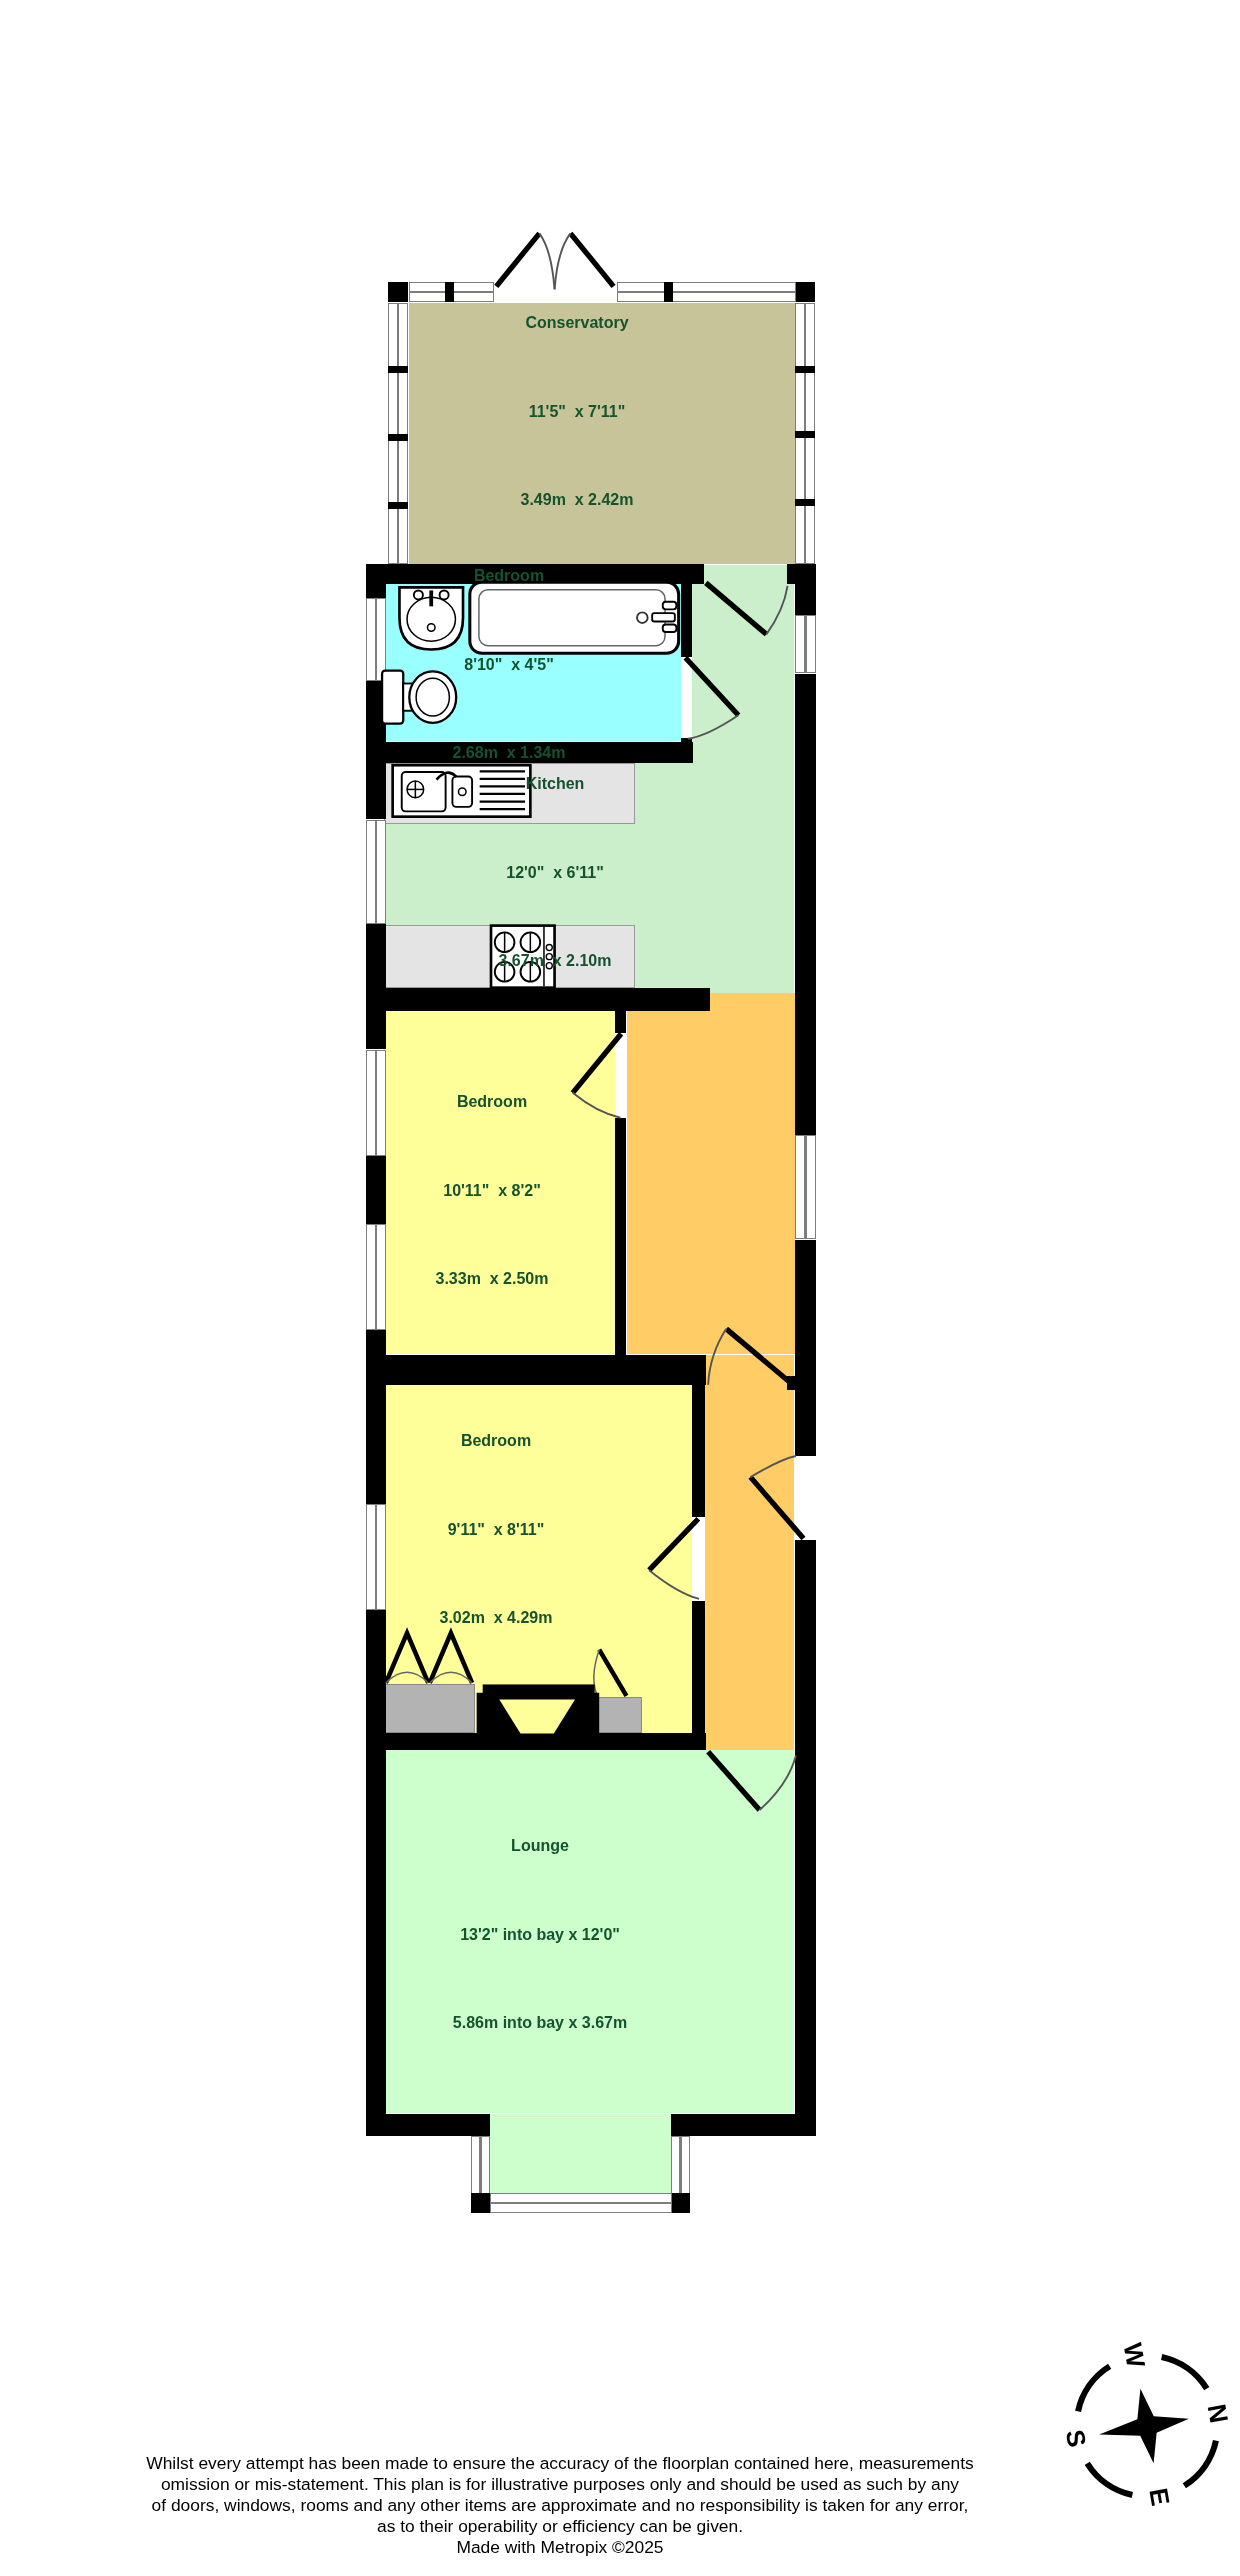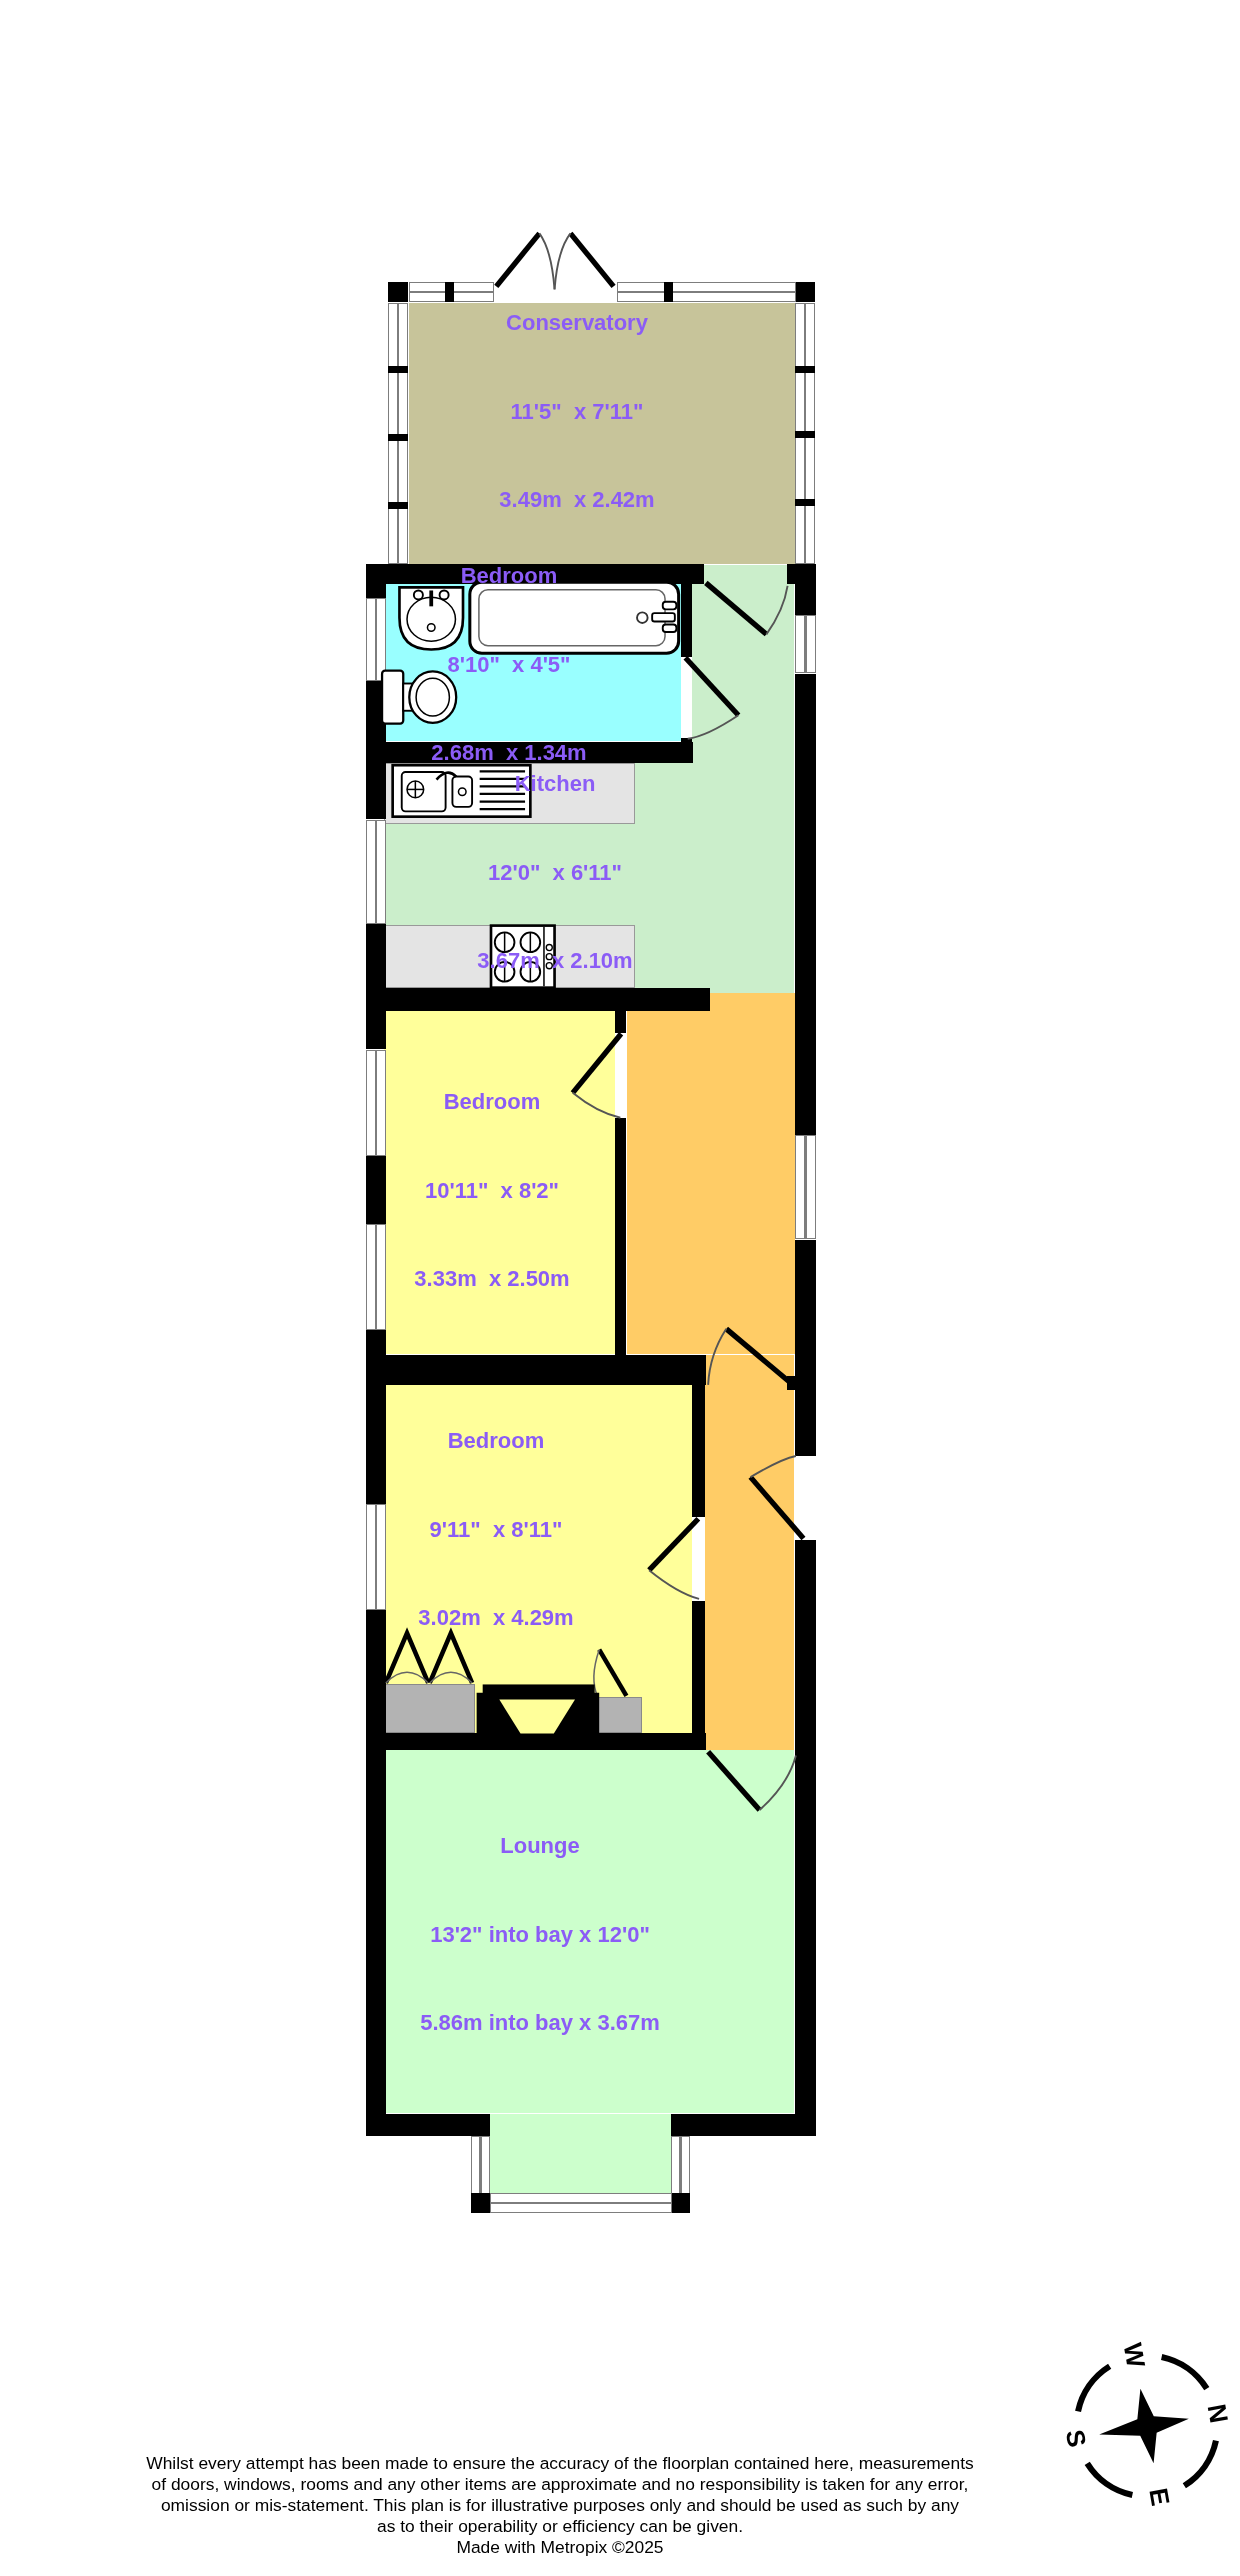--- a/index.html
+++ b/index.html
@@ -10,21 +10,21 @@
   .f-kitchen{background:var(--c-kitchen,#cbeecb);}
   .f-lounge{background:var(--c-lounge,#ccffcc);}
   .f-bed{background:var(--c-bedroom,#ffff9a);}
   .f-hall{background:var(--c-hallway,#ffcc66);}
   .f-closet{background:var(--c-closet,#b3b3b3);border:0.8px solid #8a8a8a;box-sizing:border-box;}
   .f-counter{background:var(--c-counter,#e4e4e4);border:0.8px solid #999;box-sizing:border-box;}
   .wall{position:absolute;background:var(--c-wall,#000);}
   .win{position:absolute;box-sizing:border-box;border:1.5px solid #7d7d7d;background:#fff;}
   .win-v{background:linear-gradient(to right,#fff 0,#fff 44%,#7d7d7d 44%,#7d7d7d 56%,#fff 56%,#fff 100%);}
   .win-h{background:linear-gradient(to bottom,#fff 0,#fff 44%,#7d7d7d 44%,#7d7d7d 56%,#fff 56%,#fff 100%);}
-  .room-label{position:absolute;transform:translate(-50%,-50%);text-align:center;color:#8b5cf6;font-weight:bold;font-size:22px;line-height:29.5px;white-space:pre;}
+  .room-label{position:absolute;transform:translate(-50%,-50%);text-align:center;color:#14532d;font-weight:bold;font-size:16px;line-height:29.5px;white-space:pre;}
   #overlay{position:absolute;left:0;top:0;width:1240px;height:2576px;pointer-events:none;}
   .footer{position:absolute;left:53px;top:2453px;width:1014px;text-align:center;font-size:17.4px;line-height:21px;color:#000;}
   .compass{position:absolute;left:1056px;top:2335px;width:182px;height:182px;}
 </style>
 </head>
 <body>
 
 <div id="plan">
 
   <div class="floor f-cons" style="left:409px;top:303px;width:387px;height:261px;"></div>
@@ -268,20 +268,20 @@
       <polygon points="0,-56 11,-11 50,0 11,11 0,64 -11,11 -50,0 -11,-11" fill="#000"></polygon>
       <text x="0" y="-95" text-anchor="middle" dominant-baseline="central" font-size="34" font-weight="bold" font-family="Liberation Sans, sans-serif">N</text>
       <text x="95" y="0" text-anchor="middle" dominant-baseline="central" font-size="34" font-weight="bold" font-family="Liberation Sans, sans-serif">E</text>
       <text x="0" y="95" text-anchor="middle" dominant-baseline="central" font-size="34" font-weight="bold" font-family="Liberation Sans, sans-serif">S</text>
       <text x="-95" y="0" text-anchor="middle" dominant-baseline="central" font-size="34" font-weight="bold" font-family="Liberation Sans, sans-serif">W</text>
     </g>
   </svg>
 
   <div class="footer">
     <div>Whilst every attempt has been made to ensure the accuracy of the floorplan contained here, measurements</div>
+    <div>omission or mis-statement. This plan is for illustrative purposes only and should be used as such by any</div>
     <div>of doors, windows, rooms and any other items are approximate and no responsibility is taken for any error,</div>
-    <div>omission or mis-statement. This plan is for illustrative purposes only and should be used as such by any</div>
     <div>as to their operability or efficiency can be given.</div>
     <div>Made with Metropix ©2025</div>
   </div>
 
 </div>
 
 
 </body></html>

